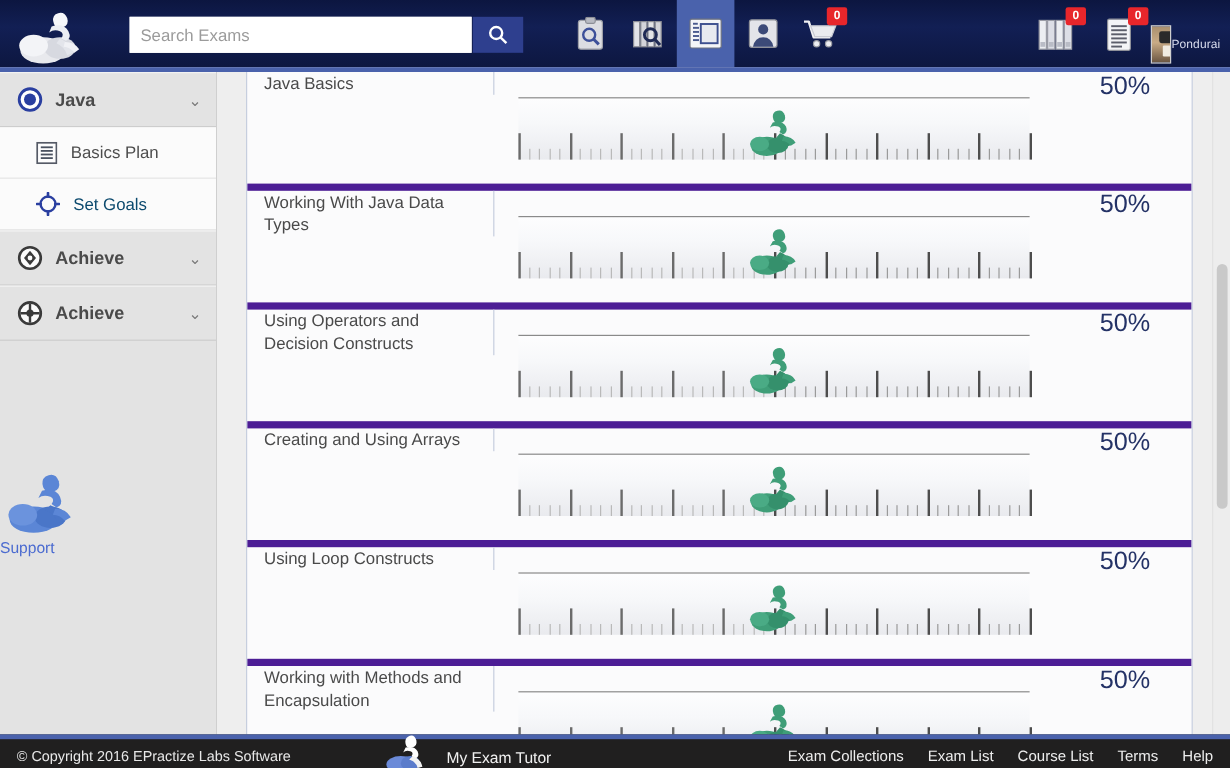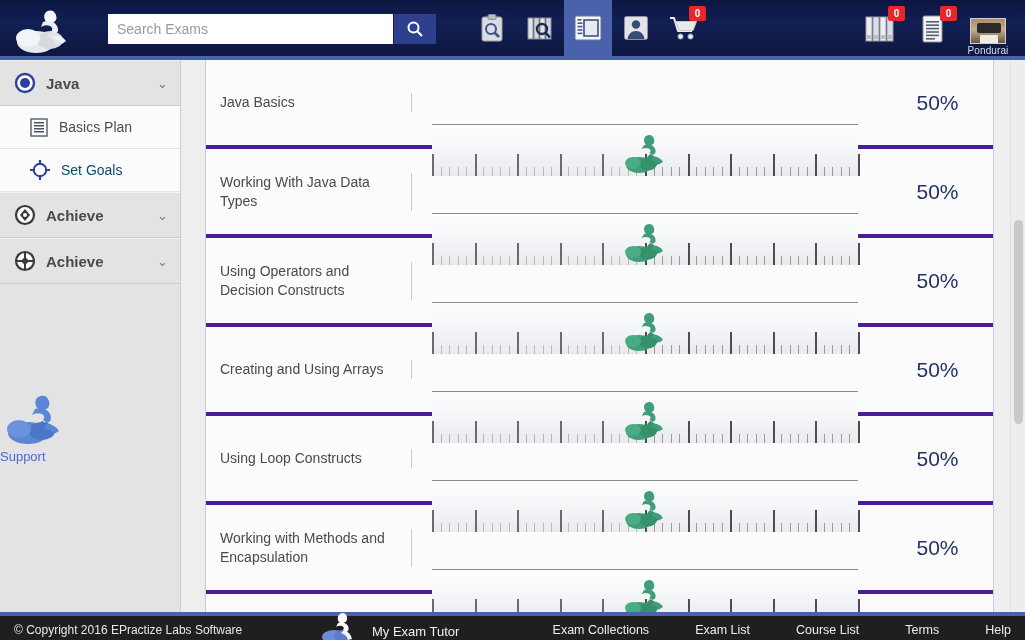--- a/index.html
+++ b/index.html
@@ -62,21 +62,21 @@
     position: absolute; right: 8px; top: 0; height: 56px;
     display: flex; align-items: flex-start;
   }
   .right-item {
     position: relative; width: 52px; height: 56px;
     display: flex; align-items: center; justify-content: center;
     cursor: pointer; padding-top: 2px;
   }
   .avatar-item {
     position: relative; width: 58px; height: 56px; cursor: pointer;
-    display: flex; flex-direction: column; align-items: center;
+    display: flex; flex-direction: row; align-items: center;
     padding-top: 18px;
   }
   .avatar-img {
     width: 36px; height: 32px; border: 1px solid #cfcfcf;
     background: linear-gradient(180deg,#a98f6e 0%,#c9ab86 45%,#6b5642 100%);
     overflow: hidden; position: relative;
   }
   .avatar-img:before {
     content: ""; position: absolute; left: 6px; top: 4px;
     width: 24px; height: 10px; background: #2a2a2a; border-radius: 2px;
@@ -136,23 +136,23 @@
     background: #eeeeee;
   }
   .table-shell {
     position: absolute; left: 24px; top: 0; width: 789px; height: 552px;
     background: #fbfbfc;
     border-left: 1px solid #c6cede;
     border-right: 1px solid #c6cede;
     overflow: hidden;
   }
   .row {
-    display: flex; align-items: center;
-    border-bottom: 4px solid #4c1d95;
-    height: 89px;
+    display: flex; align-items: flex-start;
+    border-bottom: 6px solid #4c1d95;
+    height: 99px;
   }
   .cell-title {
     width: 206px; flex: none;
     display: flex; align-items: center;
     padding: 0 14px 0 14px;
     border-right: 1px solid #c6cede;
     font-size: 14px; color: #4a4a4a; line-height: 19px;
   }
   .cell-slider {
     flex: 1; position: relative;
@@ -207,21 +207,21 @@
   .copyright {
     position: absolute; left: 14px; top: 7px; font-size: 12px; color: #e8e8e8;
   }
   .foot-brand {
     position: absolute; left: 318px; top: -6px;
     display: flex; align-items: center; gap: 8px;
   }
   .foot-brand-name { font-size: 13px; color: #f0f0f0; padding-top: 8px; }
   .foot-links {
     position: absolute; right: 14px; top: 7px;
-    display: flex; gap: 46px;
+    display: flex; gap: 20px;
   }
   .foot-links a {
     font-size: 12.5px; color: #ededed; text-decoration: none; cursor: pointer;
   }
 </style>
 </head>
 <body>
 
 <div id="app">
 

